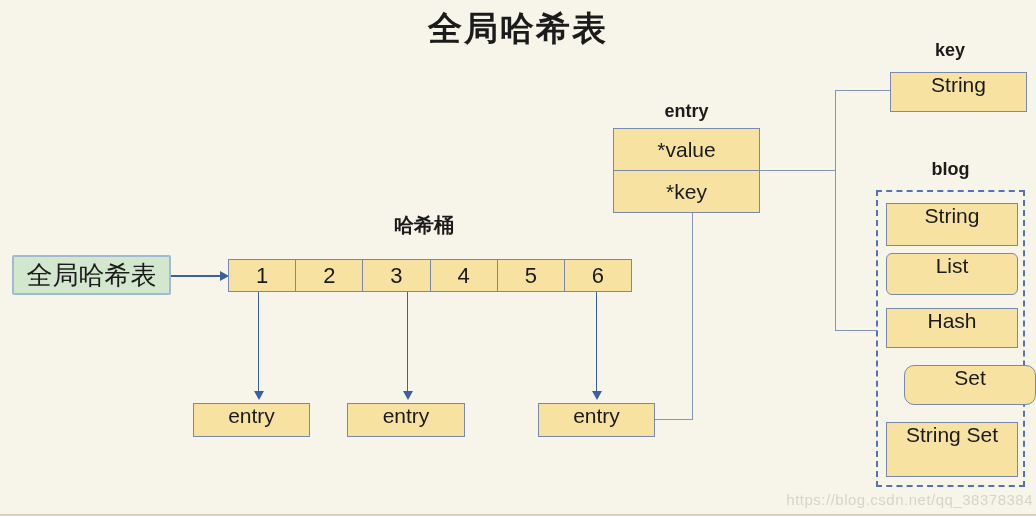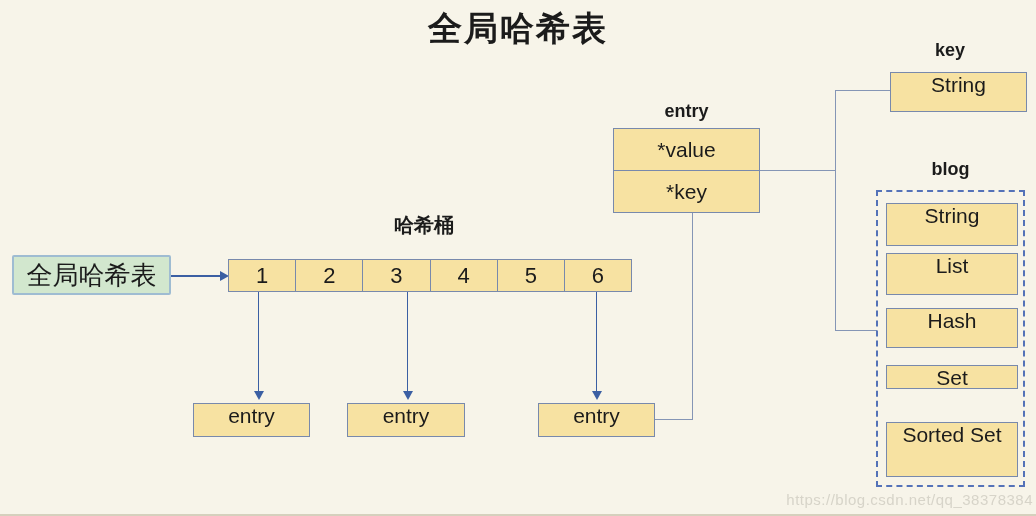--- a/index.html
+++ b/index.html
@@ -194,22 +194,22 @@
   <div class="hline connector" style="left:836px; top:329.5px; width:41px;"></div>
 
   <div class="section-label" style="left:890px; top:40px; width:120px;">key</div>
   <div class="ybox" style="left:890px; top:72px; width:137px; height:40px;">
     <span>String</span>
   </div>
 
   <div class="section-label" style="left:876px; top:159px; width:149px;">blog</div>
   <div class="value-container">
     <div class="ybox" style="left:8px; top:11px; width:132px; height:43px;">String</div>
-    <div class="ybox" style="left:8px; top:61px; width:132px; height:42px;">List</div>
+    <div class="ybox" style="left:8px; top:61px; width:132px; height:42px;border-radius:6px;">List</div>
     <div class="ybox" style="left:8px; top:116px; width:132px; height:40px;">Hash</div>
-    <div class="ybox" style="left:8px; top:173px; width:132px; height:24px;">Set</div>
-    <div class="ybox" style="left:8px; top:230px; width:132px; height:55px;">Sorted Set</div>
+    <div class="ybox" style="left:26px; top:173px; width:132px; height:40px;border-radius:10px;">Set</div>
+    <div class="ybox" style="left:8px; top:230px; width:132px; height:55px;">String Set</div>
   </div>
 
   <div class="watermark">https://blog.csdn.net/qq_38378384</div>
 
   <div class="bottom-edge"></div>
 </div>
 
 </body></html>

